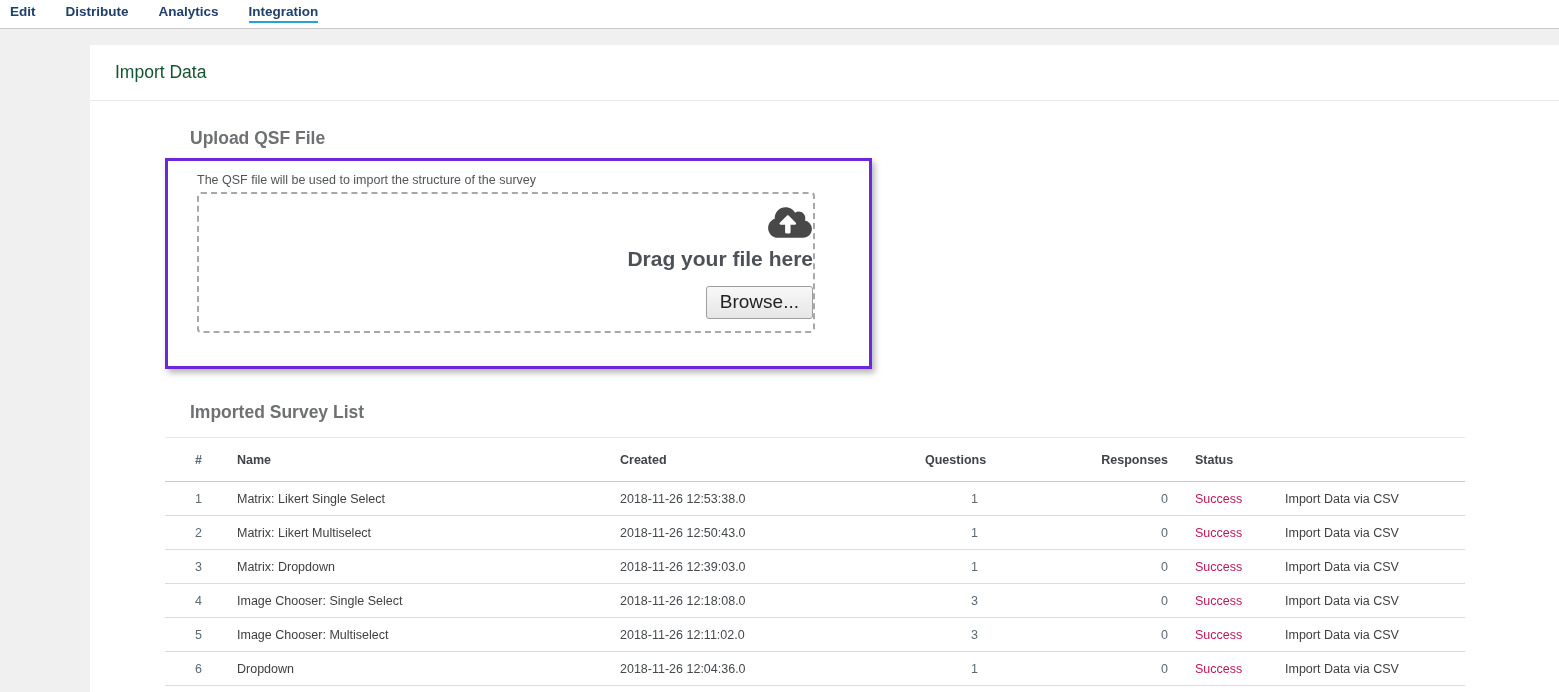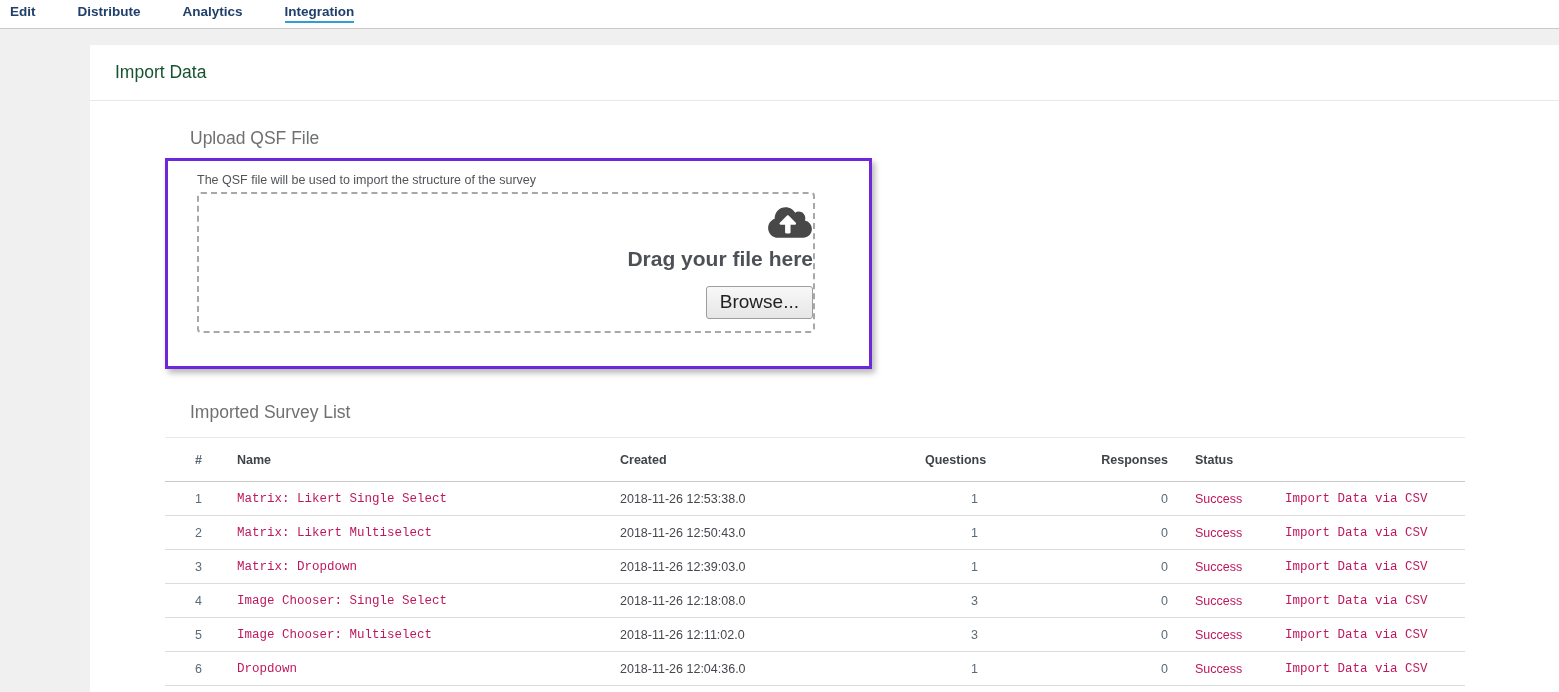--- a/index.html
+++ b/index.html
@@ -7,40 +7,40 @@
   body {
     font-family: "Liberation Sans", sans-serif;
     background:#f0f0f0;
     overflow:hidden;
     position:relative;
   }
   
   .topnav {
     position:absolute; left:0; top:0; right:0; height:29px;
     background:#ffffff; border-bottom:1px solid #c9c9c9;
-    display:flex; align-items:center; padding-left:10px; gap:42px;
+    display:flex; align-items:center; padding-left:10px; gap:30px;
   }
   .topnav .nav-item {
     font-size:13.5px; font-weight:700; color:#20406b;
     text-decoration:none; cursor:pointer; line-height:1;
     padding-bottom:3px; border-bottom:2px solid transparent;
   }
   .topnav .nav-item.active { border-bottom-color:#2e9fd4; }
   
   .card {
     position:absolute; left:90px; top:45px; right:0; bottom:0;
     background:#ffffff;
   }
   .page-title {
     font-size:17.5px; color:#14532d; font-weight:400;
     padding:17px 0 17px 25px;
   }
   .title-divider { border-top:1px solid #e8e8e8; }
   .section-title {
-    font-size:17.5px; color:#6e7072; font-weight:400;
+    font-size:17.5px; color:#6e7072; font-weight:700;
     margin-left:100px;
   }
   .upload-title { margin-top:27px; }
   
   .highlight-box {
     margin:9px 0 0 75px; width:707px; height:211px;
     border:3px solid #6d28d9;
     box-shadow:3px 4px 6px rgba(0,0,0,0.28);
     background:#fff;
     padding:12px 0 0 29px;
@@ -88,21 +88,21 @@
   .col-responses { width:190px; }
   .col-status { width:107px; }
   .col-action { width:180px; }
   th.c-num, td.c-num { padding-left:30px; color:#5a6a77; font-weight:700; }
   td.c-num { font-weight:400; }
   th.c-questions, td.c-questions,
   th.c-responses, td.c-responses { text-align:right; padding-right:10px; }
   td.c-questions, td.c-responses { color:#5a6a77; }
   th.c-status, td.c-status { padding-left:17px; }
   td.c-status { color:#be185d; }
-  a.tbl-link { color:#be185d; text-decoration:none; cursor:pointer;font-family:Liberation Mono, monospace; }
+  a.tbl-link { color:#404040; text-decoration:none; cursor:pointer; }
 </style>
 </head>
 <body>
 
 <div class="topnav">
   <a class="nav-item">Edit</a>
   <a class="nav-item">Distribute</a>
   <a class="nav-item">Analytics</a>
   <a class="nav-item active">Integration</a>
 </div>

